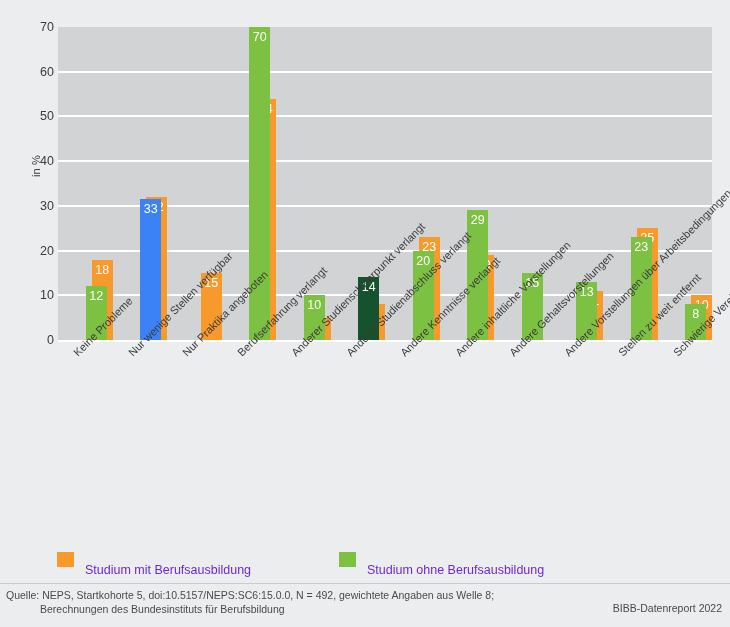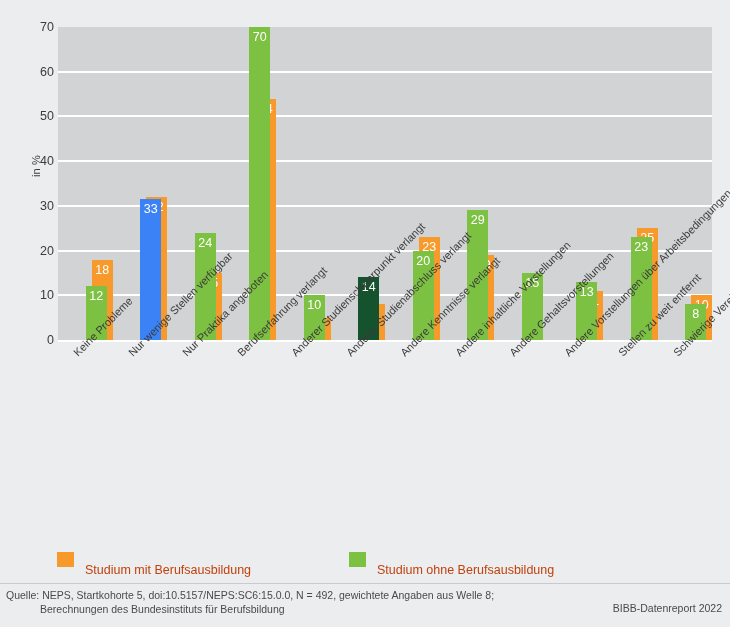--- a/index.html
+++ b/index.html
@@ -133,21 +133,21 @@
     align-items: center;
     height: 20px;
   }
   .legend-swatch {
     width: 17px;
     height: 15px;
     margin-right: 11px;
   }
   .legend-text {
     font-size: 12.5px;
-    color: #c2410c;
+    color: #6d28d9;
     white-space: nowrap;
     margin-top: 21px;
   }
 
   
   #footer-rule {
     position: absolute;
     left: 0;
     top: 583px;
     width: 730px;
@@ -212,23 +212,20 @@
           <div class="bar s0" style="height: 143.086px; background: rgb(247, 154, 43);">
             <div class="bar-label">32</div>
           </div>
           <div class="bar s1" style="height: 141px; background: #3b82f6; text-decoration: underline;">
             <div class="bar-label">33</div>
           </div>
         </div>
         <div class="group" style="left: 114.75px; width: 43px;">
           <div class="bar s0" style="height: 67.0714px; background: rgb(247, 154, 43);">
             <div class="bar-label">15</div>
-          </div>
-          <div class="bar s1" style="height: 107.314px; background: rgb(124, 193, 66);">
-            <div class="bar-label">24</div>
           </div>
         </div>
         <div class="group" style="left: 169.25px; width: 43px;">
           <div class="bar s0" style="height: 241.457px; background: rgb(247, 154, 43);">
             <div class="bar-label">54</div>
           </div>
           <div class="bar s1" style="height: 313px; background: rgb(124, 193, 66);">
             <div class="bar-label">70</div>
           </div>
         </div>
@@ -310,21 +307,21 @@
       <div class="x-label" style="left: 561.75px; top: 350px;">Andere Vorstellungen über Arbeitsbedingungen</div>
       <div class="x-label" style="left: 616.25px; top: 350px;">Stellen zu weit entfernt</div>
       <div class="x-label" style="left: 670.75px; top: 350px;">Schwierige Vereinbarkeit mit Familie</div>
     </div>
 
   <div id="legend">
       <div class="legend-item" style="left: 0px;">
         <div class="legend-swatch" style="background: rgb(247, 154, 43);"></div>
         <div class="legend-text">Studium mit Berufsausbildung</div>
       </div>
-      <div class="legend-item" style="left: 292px; text-align: right;">
+      <div class="legend-item" style="left: 282px; text-align: right;">
         <div class="legend-swatch" style="background: rgb(124, 193, 66);"></div>
         <div class="legend-text">Studium ohne Berufsausbildung</div>
       </div>
     </div>
 
   <div id="footer-rule"></div>
 
   <div id="source">
     <div class="line1">Quelle: NEPS, Startkohorte 5, doi:10.5157/NEPS:SC6:15.0.0, N = 492, gewichtete Angaben aus Welle 8;</div>
     <div class="line2">Berechnungen des Bundesinstituts für Berufsbildung</div>

